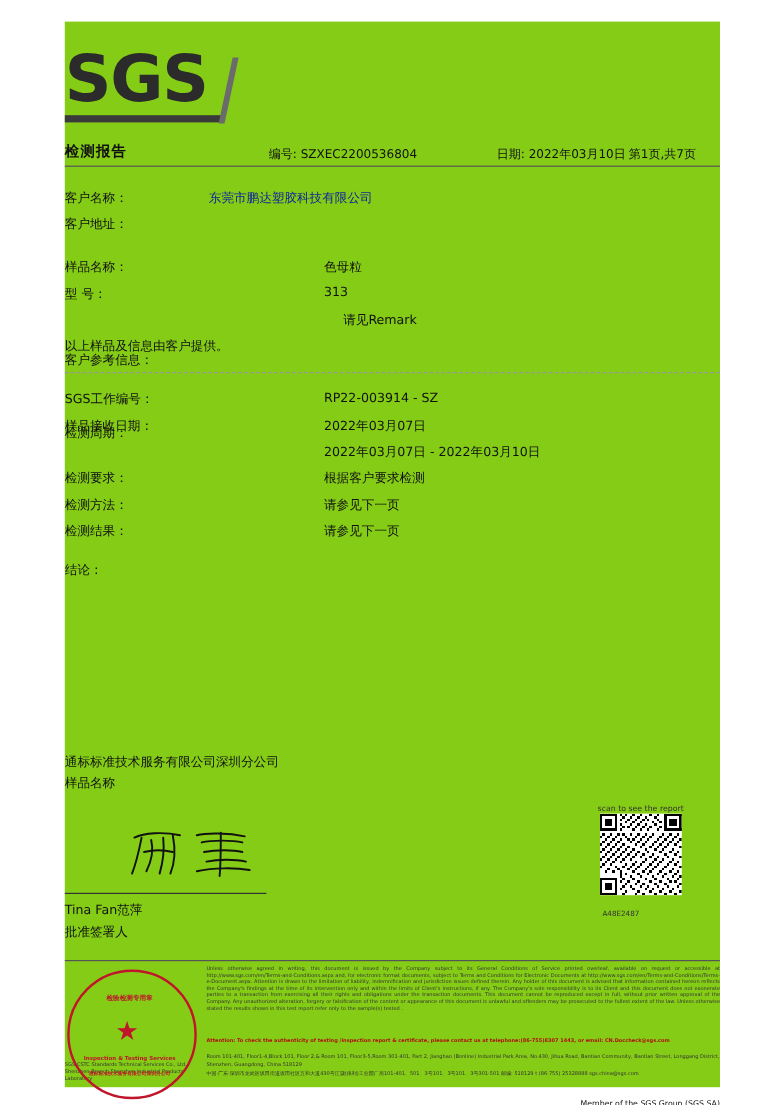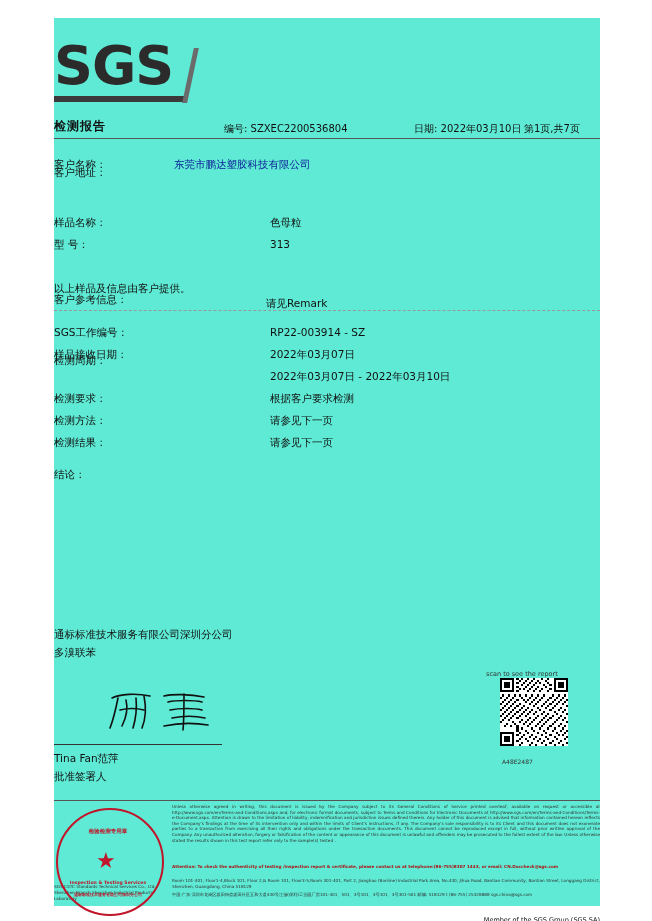--- a/index.html
+++ b/index.html
@@ -2,21 +2,21 @@
 <html><head>
 <meta charset="utf-8">
 <style>
   html,body{margin:0;padding:0;background:#c8c8c8;}
   body{font-family:"DejaVu Sans","Liberation Sans",sans-serif;}
   .page{
     position:relative;width:652px;height:921px;background:#ffffff;
     overflow:hidden;
   }
   .sheet{
-    position:absolute;left:54px;top:18px;width:546px;height:888px;background:#5eead4;
+    position:absolute;left:54px;top:18px;width:546px;height:888px;background:#84cc16;
   }
   
   .logo{
     position:absolute;left:0px;top:20px;width:240px;height:62px;
   }
   .logo-text{
     font-family:"DejaVu Sans","Liberation Sans",sans-serif;
     font-weight:bold;font-size:54px;letter-spacing:-1px;color:#2b2b2b;
     line-height:56px;
   }
@@ -58,21 +58,21 @@
   .sign-company{position:absolute;left:0px;top:610px;font-size:10.5px;color:#111;}
   .sign-auth{position:absolute;left:0px;top:628px;font-size:10.5px;color:#111;}
   .sign-img{
     position:absolute;left:52px;top:672px;width:110px;height:42px;
   }
   .sign-line{position:absolute;left:0px;top:726px;width:168px;height:1px;background:#333;}
   .sign-name{position:absolute;left:0px;top:734px;font-size:10.5px;color:#111;}
   .sign-role{position:absolute;left:0px;top:752px;font-size:10.5px;color:#111;}
   
   .qr-wrap{position:absolute;left:446px;top:660px;width:72px;height:88px;}
-  .qr-cap{position:absolute;left:432px;top:652px;font-size:6.5px;color:#333;}
+  .qr-cap{position:absolute;left:444px;top:652px;font-size:6.5px;color:#333;}
   .qr{width:68px;height:68px;background:#fff;position:relative;}
   .qr-id{position:absolute;left:448px;top:740px;font-size:6px;color:#333;}
   
   .foot-rule{position:absolute;left:0px;top:782px;width:546px;height:1px;background:#555;}
   .foot-text{
     position:absolute;left:118px;top:786px;width:428px;font-size:4.2px;color:#333;
     line-height:5.6px;text-align:justify;
   }
   .foot-red{color:#b01010;font-weight:bold;}
   .foot-addr{
@@ -120,28 +120,28 @@
     </div>
     <div class="hdr-date">
       <span>日期:</span>
       <span>2022年03月10日</span>
     </div>
     <div class="hdr-page">第1页,共7页</div>
     <div class="hdr-rule"></div>
 
     <div class="lbl" style="top:140px;left:0px;">客户名称：</div>
     <div class="val val-blue" style="top:140px;left:120px;">东莞市鹏达塑胶科技有限公司</div>
-    <div class="lbl" style="top:148px;left:0px;">客户地址：</div>
+    <div class="lbl" style="top:162px;left:0px;">客户地址：</div>
 
     <div class="lbl" style="top:198px;left:0px;">样品名称：</div>
     <div class="val" style="top:198px;left:216px;">色母粒</div>
     <div class="lbl" style="top:220px;left:0px;">型    号：</div>
     <div class="val" style="top:220px;left:216px;">313</div>
     <div class="lbl" style="top:242px;left:0px;margin-top:33px;">客户参考信息：</div>
-    <div class="val" style="top:242px;left:212px;margin-top:37px;">请见Remark</div>
+    <div class="val" style="top:242px;left:232px;">请见Remark</div>
 
     <div class="lbl" style="top:264px;left:0px;">以上样品及信息由客户提供。</div>
 
     <div class="dashed" style="top:292px;"></div>
 
     <div class="lbl" style="top:308px;left:0px;">SGS工作编号：</div>
     <div class="val" style="top:308px;left:216px;">RP22-003914 - SZ</div>
 
     <div class="lbl" style="top:330px;left:0px;">样品接收日期：</div>
     <div class="val" style="top:330px;left:216px;">2022年03月07日</div>
@@ -154,21 +154,21 @@
 
     <div class="lbl" style="top:396px;left:0px;">检测方法：</div>
     <div class="val" style="top:396px;left:216px;">请参见下一页</div>
 
     <div class="lbl" style="top:418px;left:0px;">检测结果：</div>
     <div class="val" style="top:418px;left:216px;">请参见下一页</div>
 
     <div class="lbl" style="top:450px;left:0px;">结论：</div>
 
     <div class="sign-company">通标标准技术服务有限公司深圳分公司</div>
-    <div class="sign-auth">多溴联苯</div>
+    <div class="sign-auth">样品名称</div>
 
     <svg class="sign-img" viewBox="0 0 110 42">
       <g fill="none" stroke="#111" stroke-width="1.6" stroke-linecap="round">
         <path d="M6 8 C14 4, 30 3, 44 6"></path>
         <path d="M12 8 C10 18, 8 28, 4 38"></path>
         <path d="M20 10 C22 18, 20 28, 16 36"></path>
         <path d="M14 20 C22 18, 30 18, 38 20"></path>
         <path d="M30 8 C31 18, 30 28, 27 38"></path>
         <path d="M38 6 C40 16, 40 28, 36 38"></path>
         <path d="M58 6 C66 4, 84 4, 98 7"></path>

